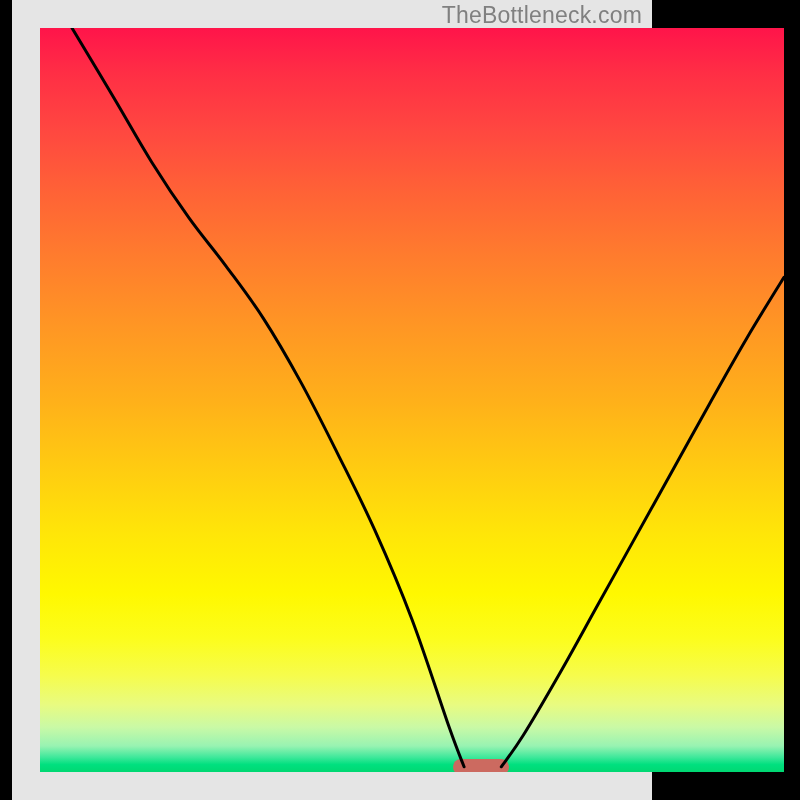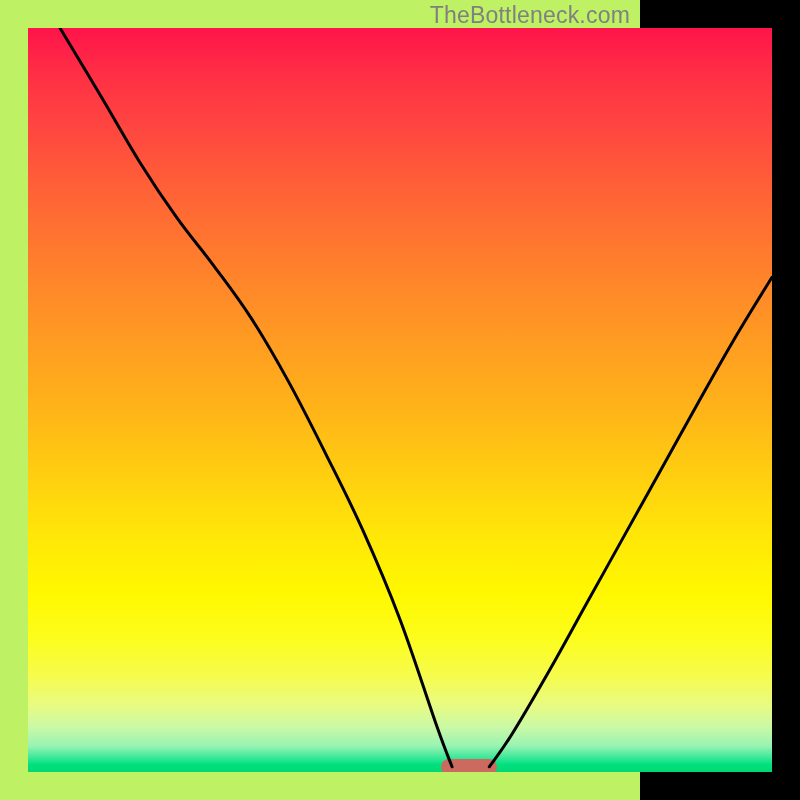--- a/index.html
+++ b/index.html
@@ -5,25 +5,25 @@
   html, body {
     margin: 0;
     padding: 0;
     width: 800px;
     height: 800px;
     background: #000;
     overflow: hidden;
   }
   .frame {
     position: absolute;
-    left: 0;
+    left: 12px;
     top: 0;
     width: 640px;
     height: 800px;
-    background: #bef264;
+    background: #e5e5e5;
   }
   .plot-area {
     position: absolute;
     left: 28px;
     top: 28px;
     width: 744px;
     height: 744px;
     overflow: hidden;
   }
   .gradient {

